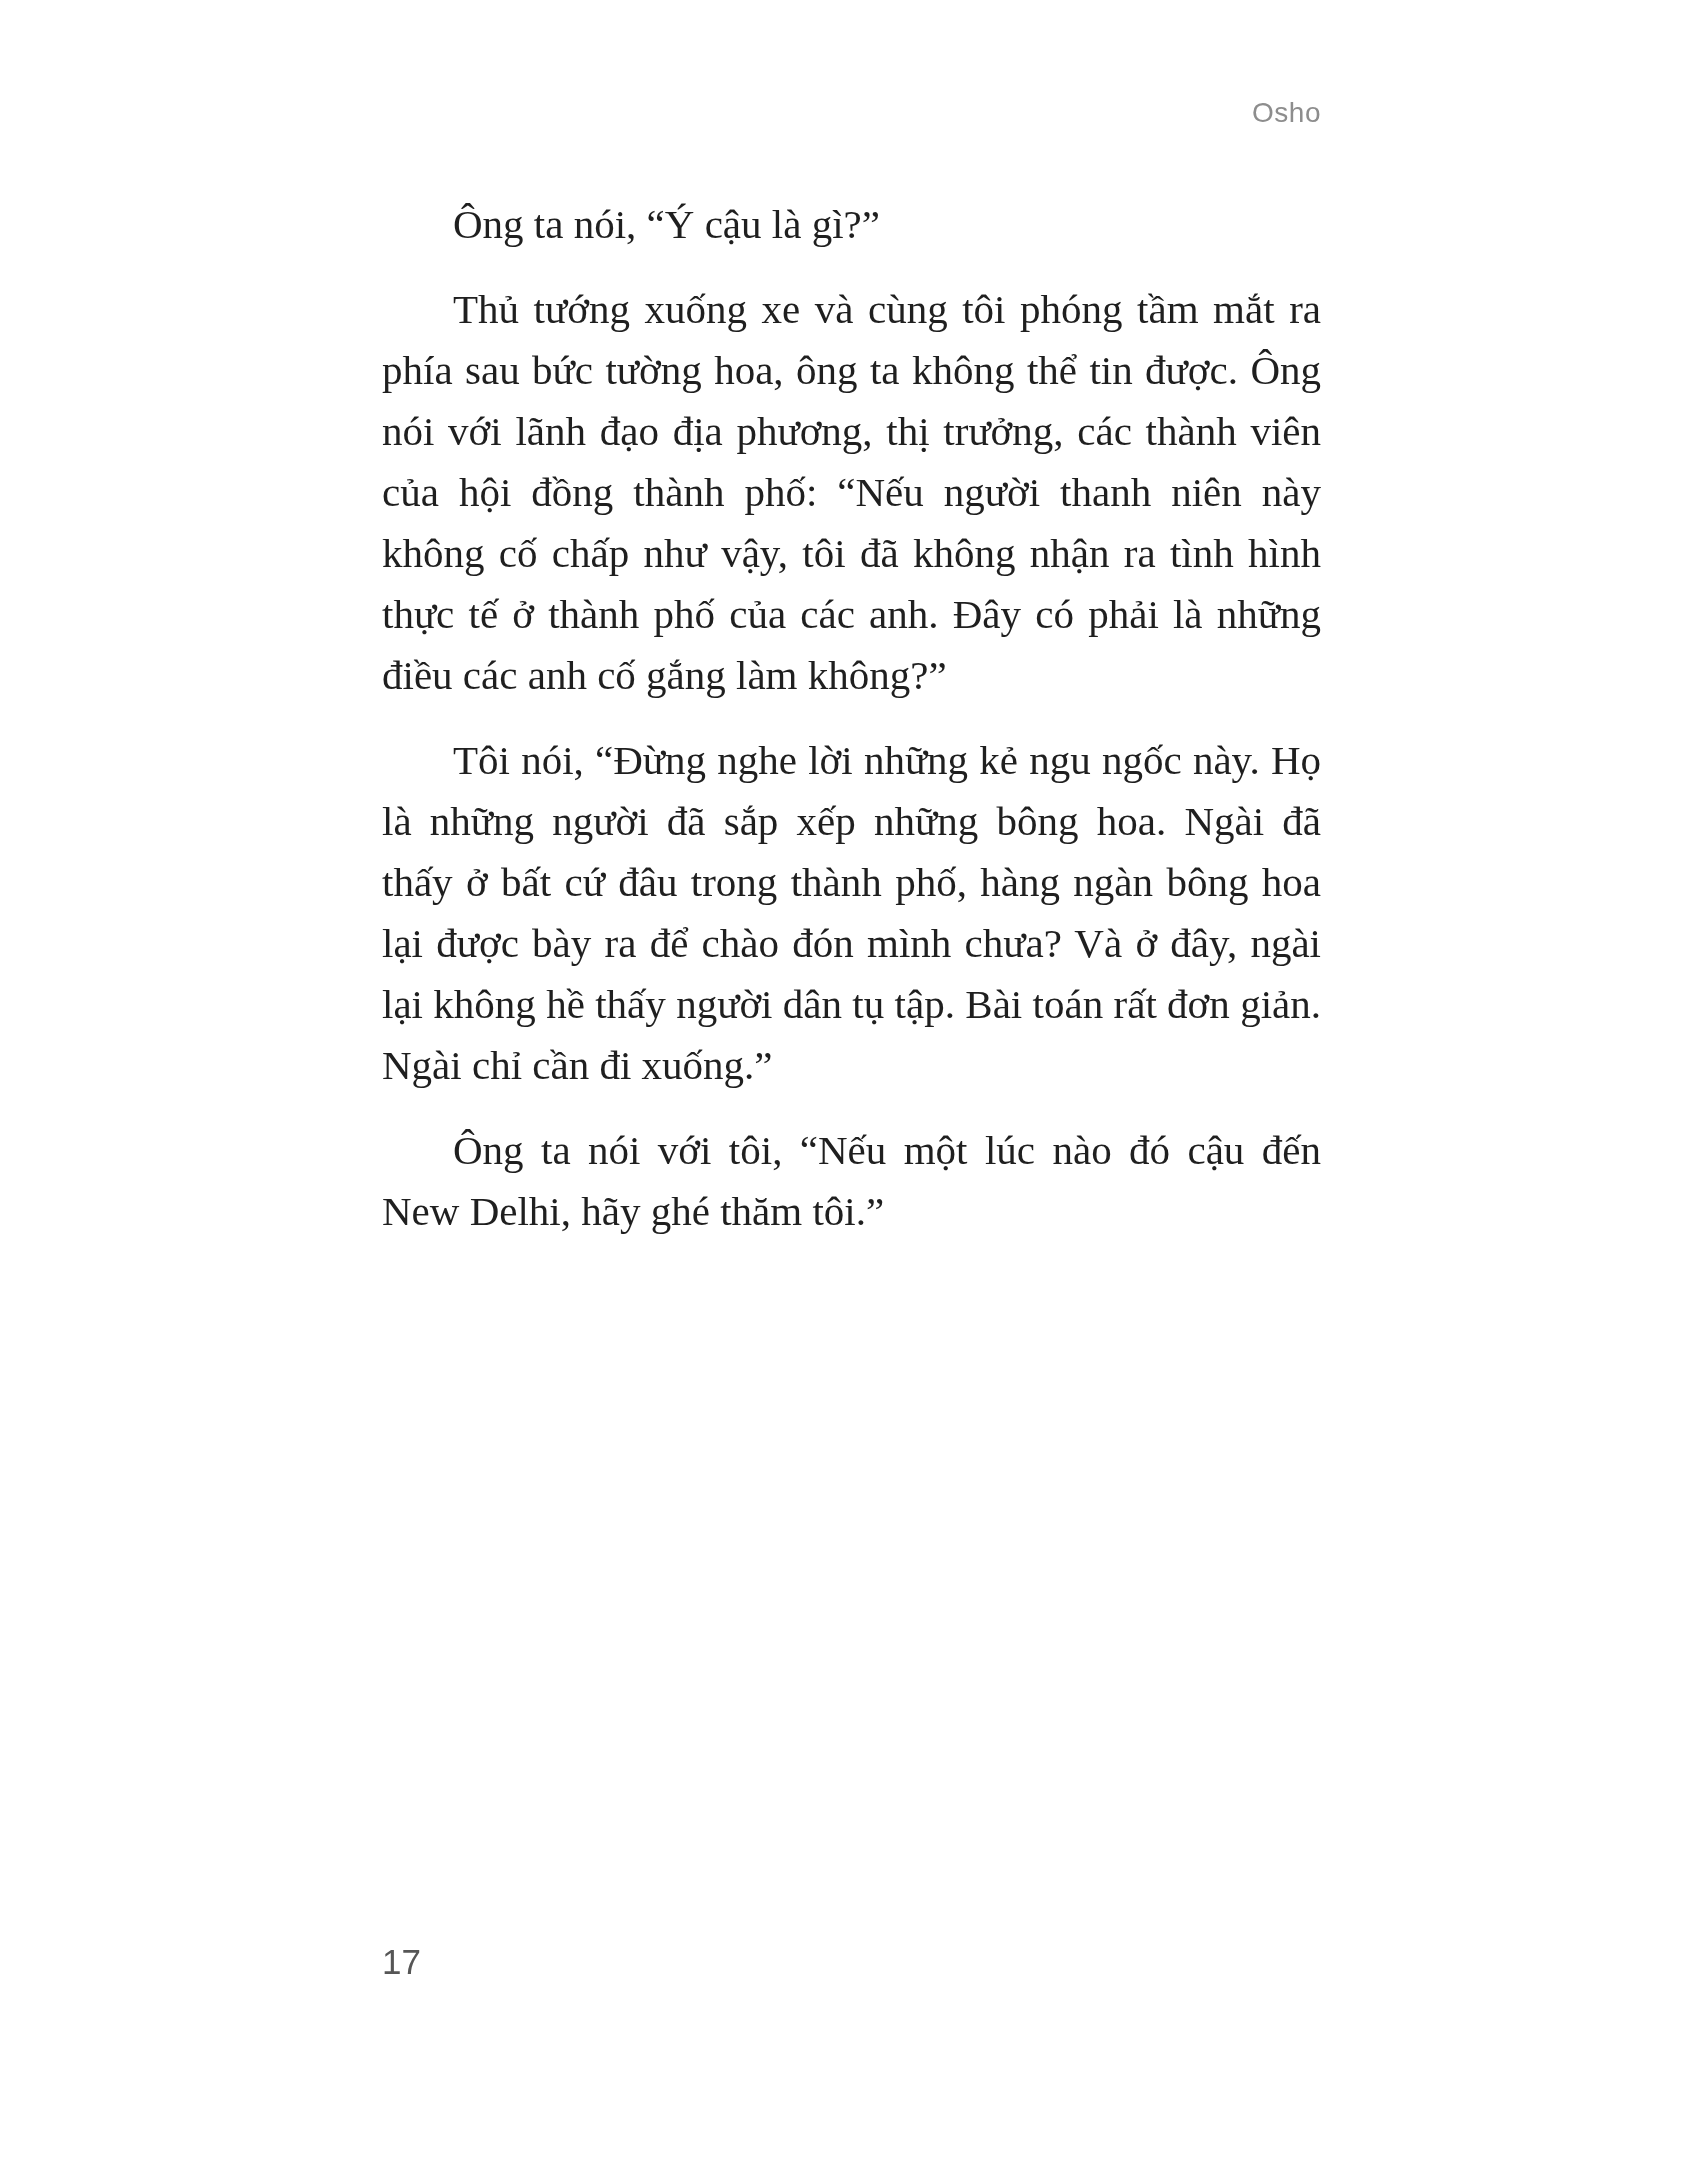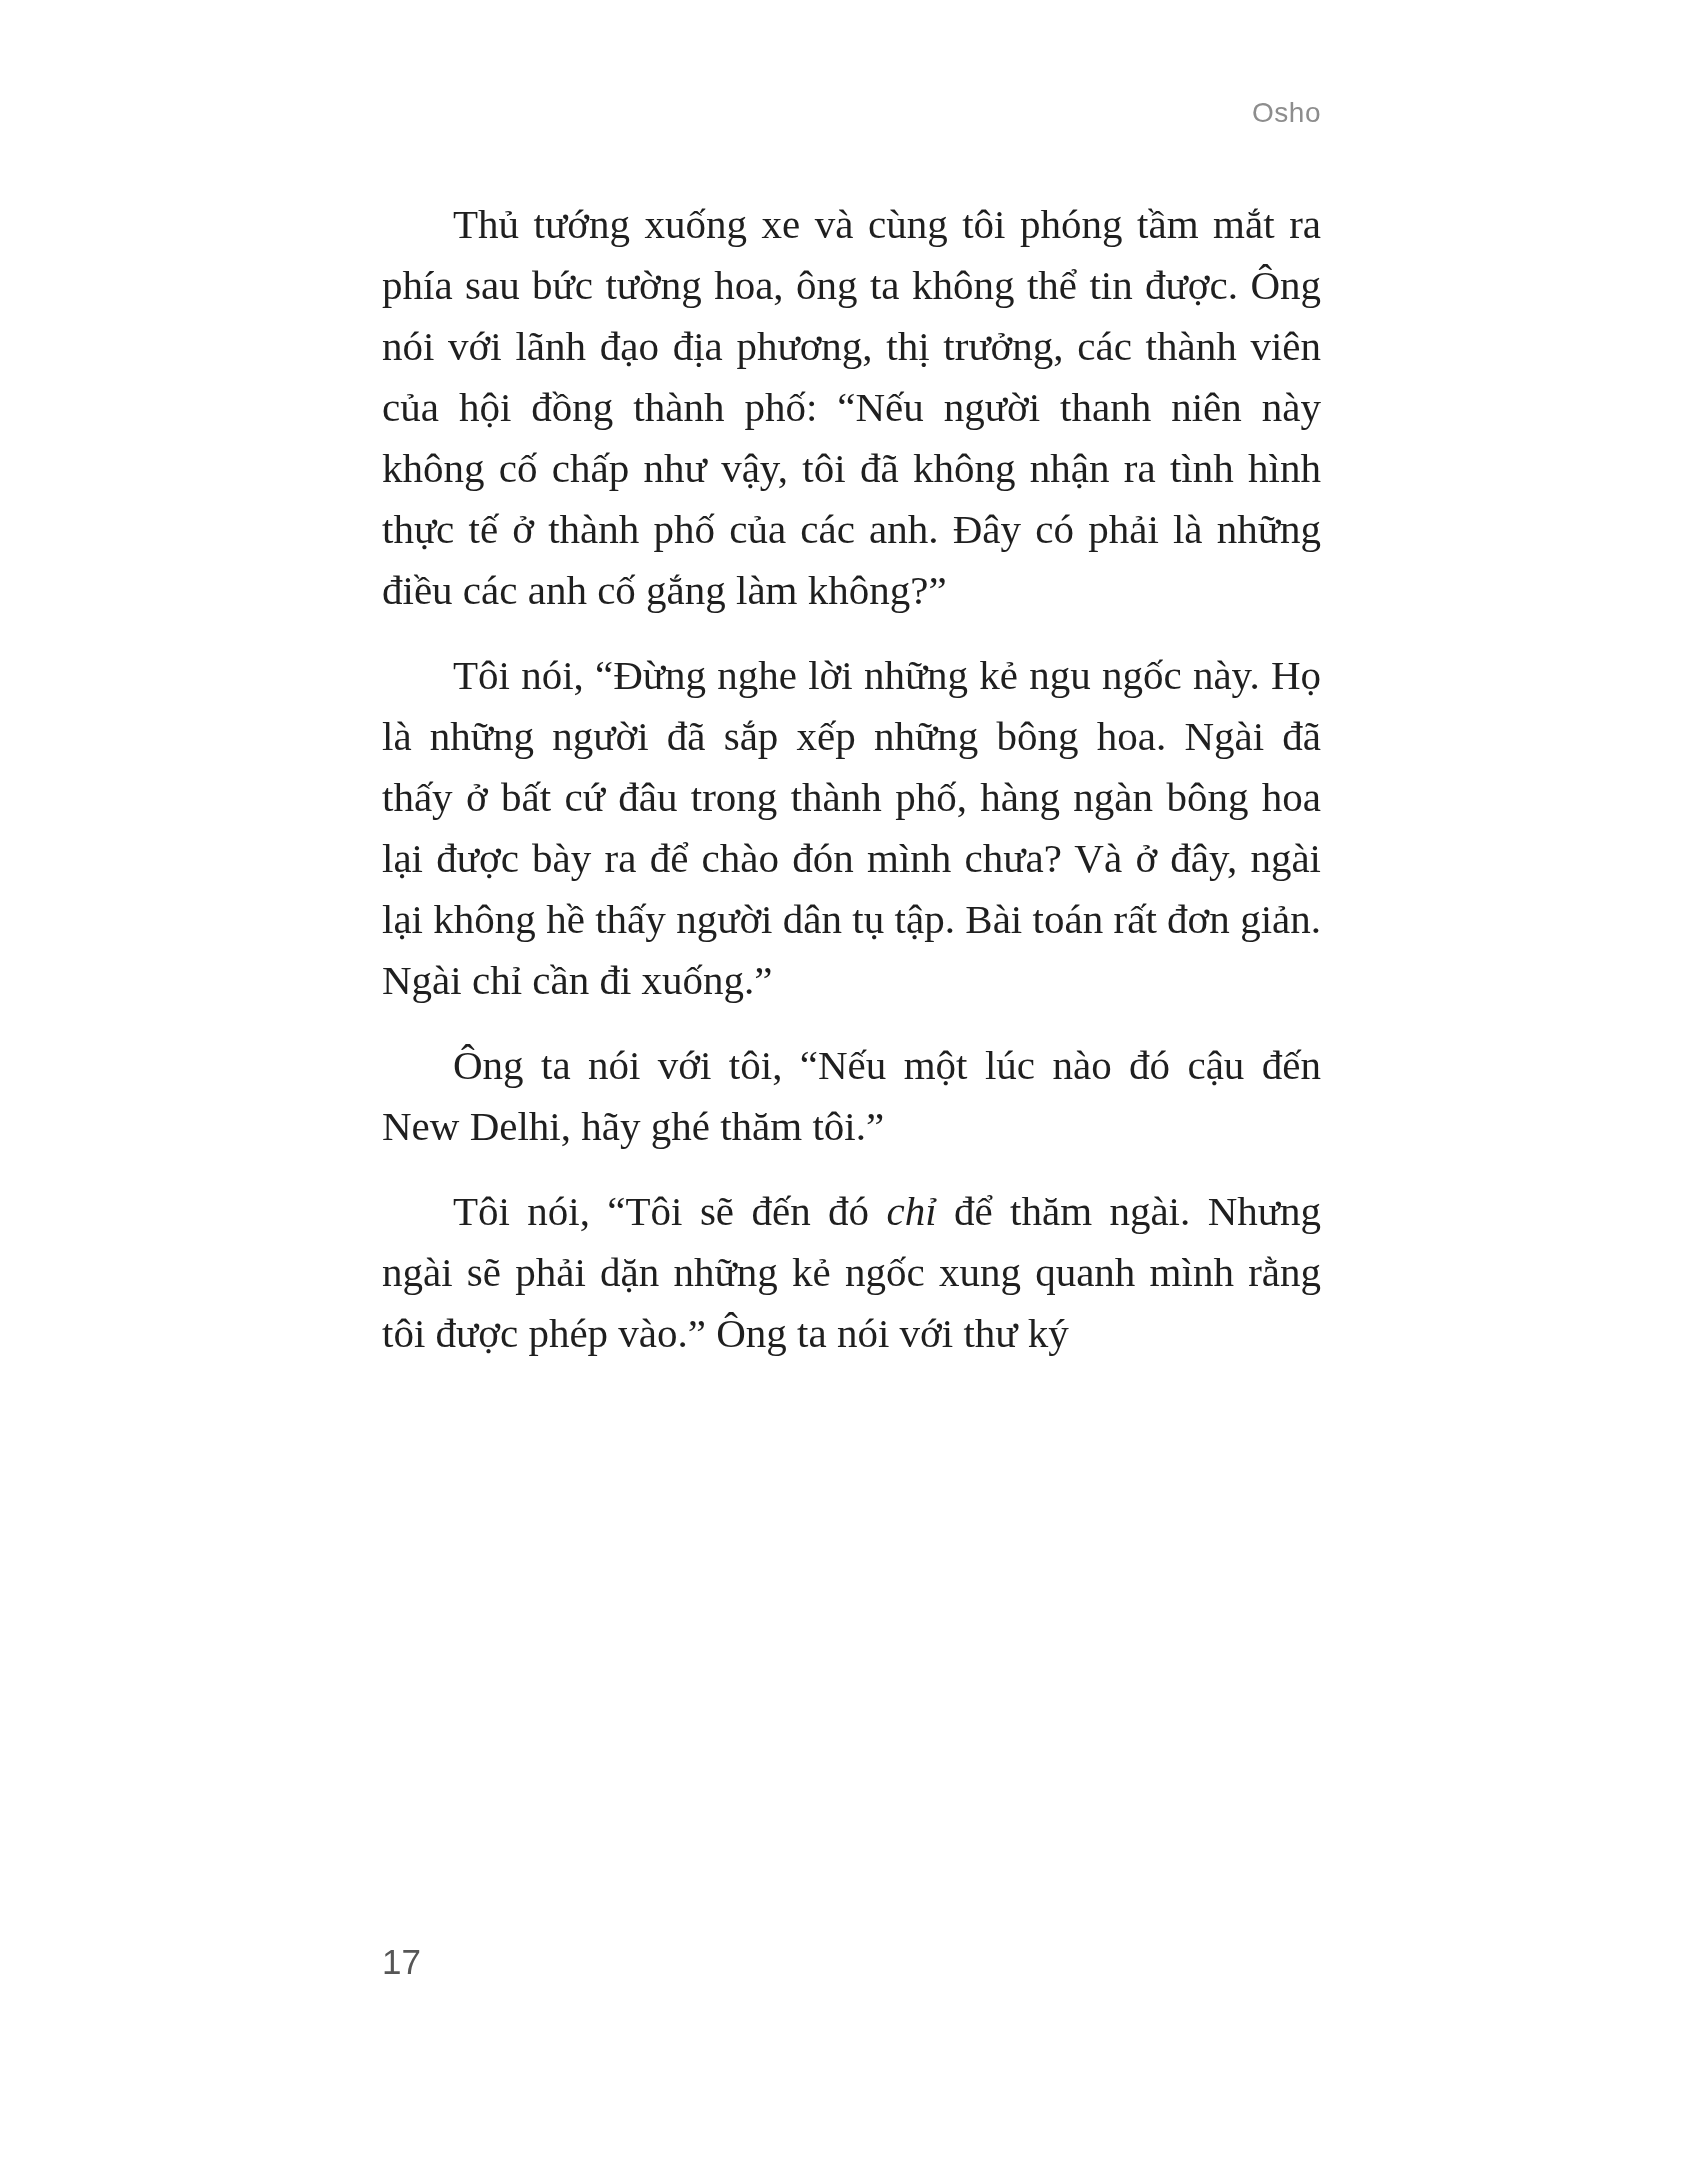--- a/index.html
+++ b/index.html
@@ -50,22 +50,22 @@
   }
 </style>
 </head>
 <body>
 
 <div class="running-head">
   <span>Osho</span>
 </div>
 
 <div class="body-text">
+    <p><span>Ông ta nói, “Ý cậu là gì?”</span></p>
     <p><span>Thủ tướng xuống xe và cùng tôi phóng tầm mắt ra phía sau bức tường hoa, ông ta không thể tin được. Ông nói với lãnh đạo địa phương, thị trưởng, các thành viên của hội đồng thành phố: “Nếu người thanh niên này không cố chấp như vậy, tôi đã không nhận ra tình hình thực tế ở thành phố của các anh. Đây có phải là những điều các anh cố gắng làm không?”</span></p>
     <p><span>Tôi nói, “Đừng nghe lời những kẻ ngu ngốc này. Họ là những người đã sắp xếp những bông hoa. Ngài đã thấy ở bất cứ đâu trong thành phố, hàng ngàn bông hoa lại được bày ra để chào đón mình chưa? Và ở đây, ngài lại không hề thấy người dân tụ tập. Bài toán rất đơn giản. Ngài chỉ cần đi xuống.”</span></p>
     <p><span>Ông ta nói với tôi, “Nếu một lúc nào đó cậu đến New Delhi, hãy ghé thăm tôi.”</span></p>
-    <p><span>Tôi nói, “Tôi sẽ đến đó </span><em>chỉ</em><span> để thăm ngài. Nhưng ngài sẽ phải dặn những kẻ ngốc xung quanh mình rằng tôi được phép vào.” Ông ta nói với thư ký</span></p>
   </div>
 
 <div class="page-number">
   <span>17</span>
 </div>
 
 
 </body></html>

